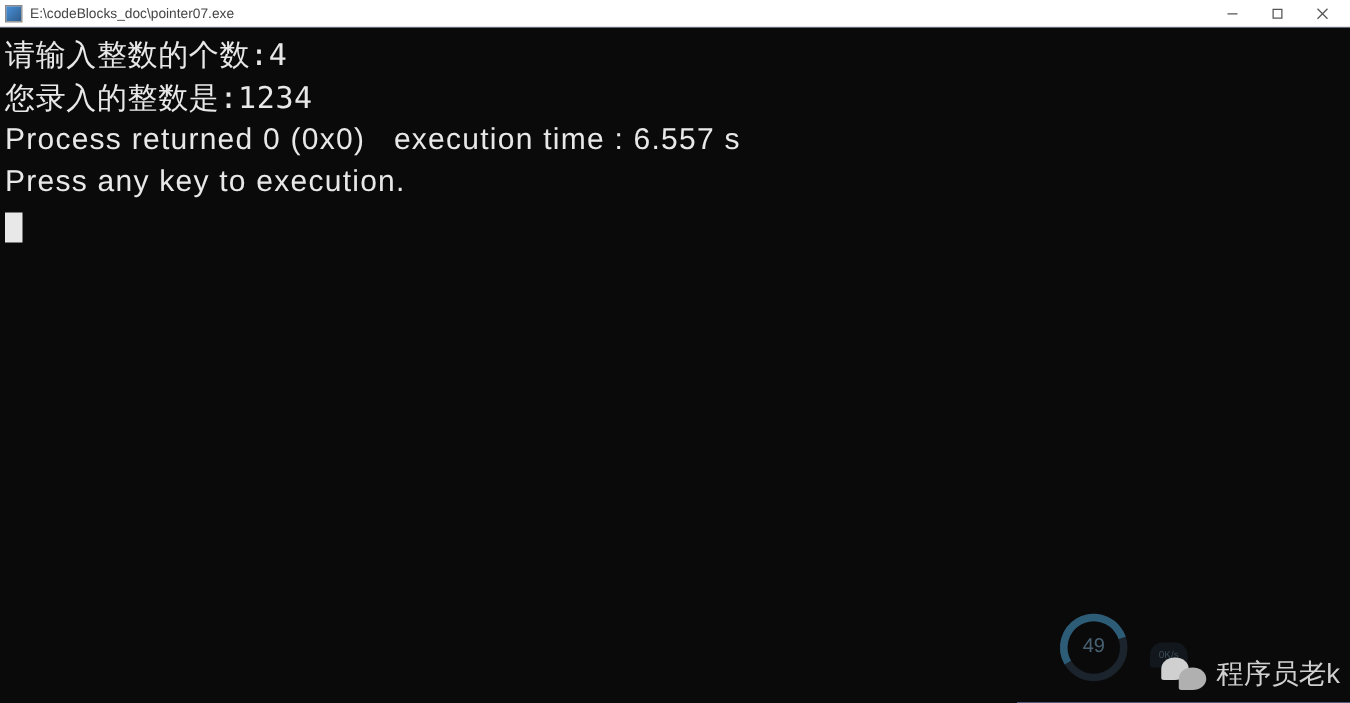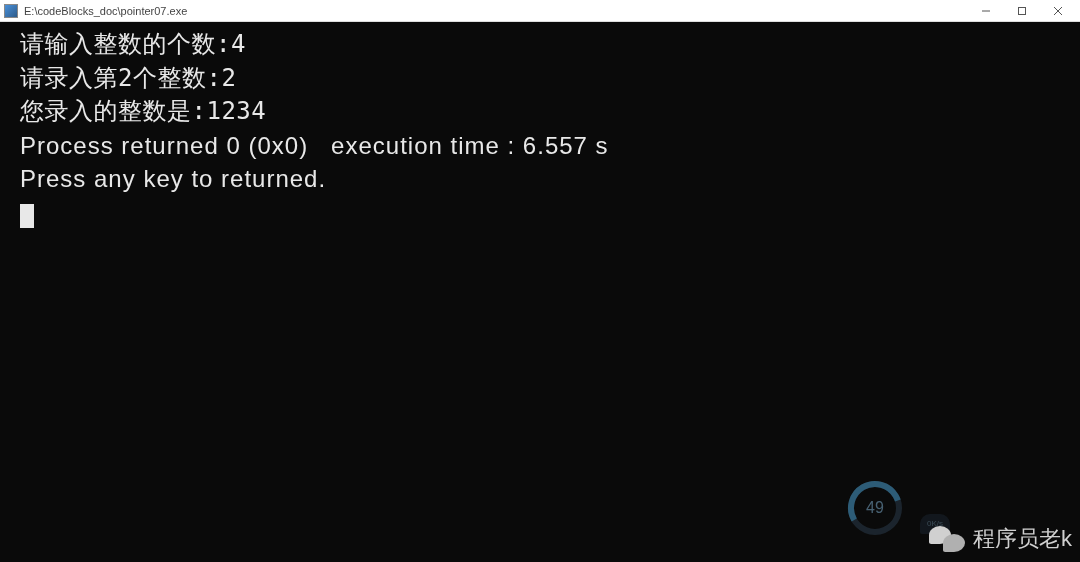--- a/index.html
+++ b/index.html
@@ -62,21 +62,21 @@
       width: 10px;
       height: 10px;
       stroke: #555;
       stroke-width: 1;
       fill: none;
     }
     .console {
       flex: 1;
       background: #0a0a0a;
       color: #e8e8e8;
-      padding: 6px 20px;
+      padding: 6px 4px;
       font-family: "NSimSun", "SimSun", "Consolas", monospace;
       font-size: 24px;
       line-height: 1.4;
       position: relative;
       overflow: hidden;
     }
     .console-line {
       white-space: pre;
       letter-spacing: 0.5px;
     }
@@ -124,21 +124,21 @@
     .bubble2 {
       width: 22px;
       height: 18px;
       top: 12px;
       left: 16px;
       background: #b0b0b0;
     }
     .gauge {
       position: absolute;
       right: 175px;
-      bottom: 24px;
+      bottom: 14px;
       width: 60px;
       height: 60px;
       opacity: 0.55;
       pointer-events: none;
     }
     .gauge svg circle.track {
       stroke: #2a3a4a;
       stroke-width: 6;
       fill: none;
     }
@@ -198,24 +198,23 @@
         <svg viewBox="0 0 10 10">
             <line x1="1" y1="1" x2="9" y2="9"></line>
             <line x1="9" y1="1" x2="1" y2="9"></line>
           </svg>
       </div>
     </div>
   </div>
 
   <div class="console">
     <div class="console-line">请输入整数的个数:4</div>
-    <div class="console-line">请录入第2个整数:2</div>
     <div class="console-line">您录入的整数是:1234</div>
     <div class="console-line mono-line">Process returned 0 (0x0)   execution time : 6.557 s</div>
-    <div class="console-line mono-line">Press any key to returned.</div>
+    <div class="console-line mono-line">Press any key to execution.</div>
     <div><span class="cursor"></span></div>
 
     <div class="gauge">
       <svg viewBox="0 0 60 60">
         <circle class="track" cx="30" cy="30" r="24"></circle>
         <circle class="arc" cx="30" cy="30" r="24"></circle>
       </svg>
       <div class="gauge-text">49</div>
     </div>
     <div class="small-gauge">0K/s</div>

